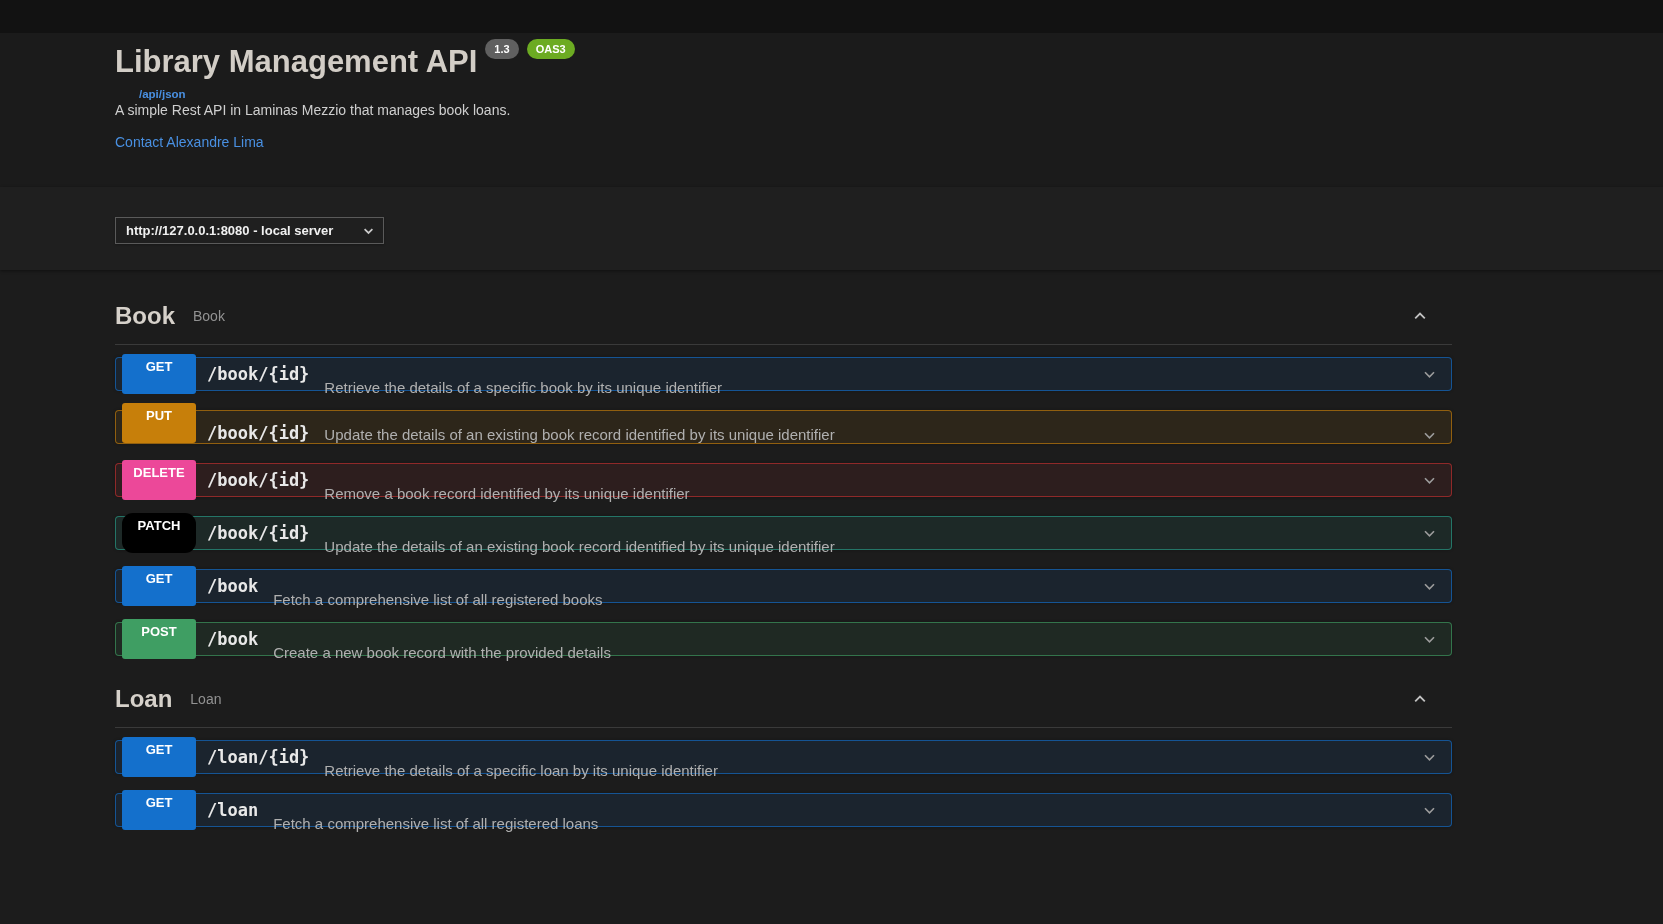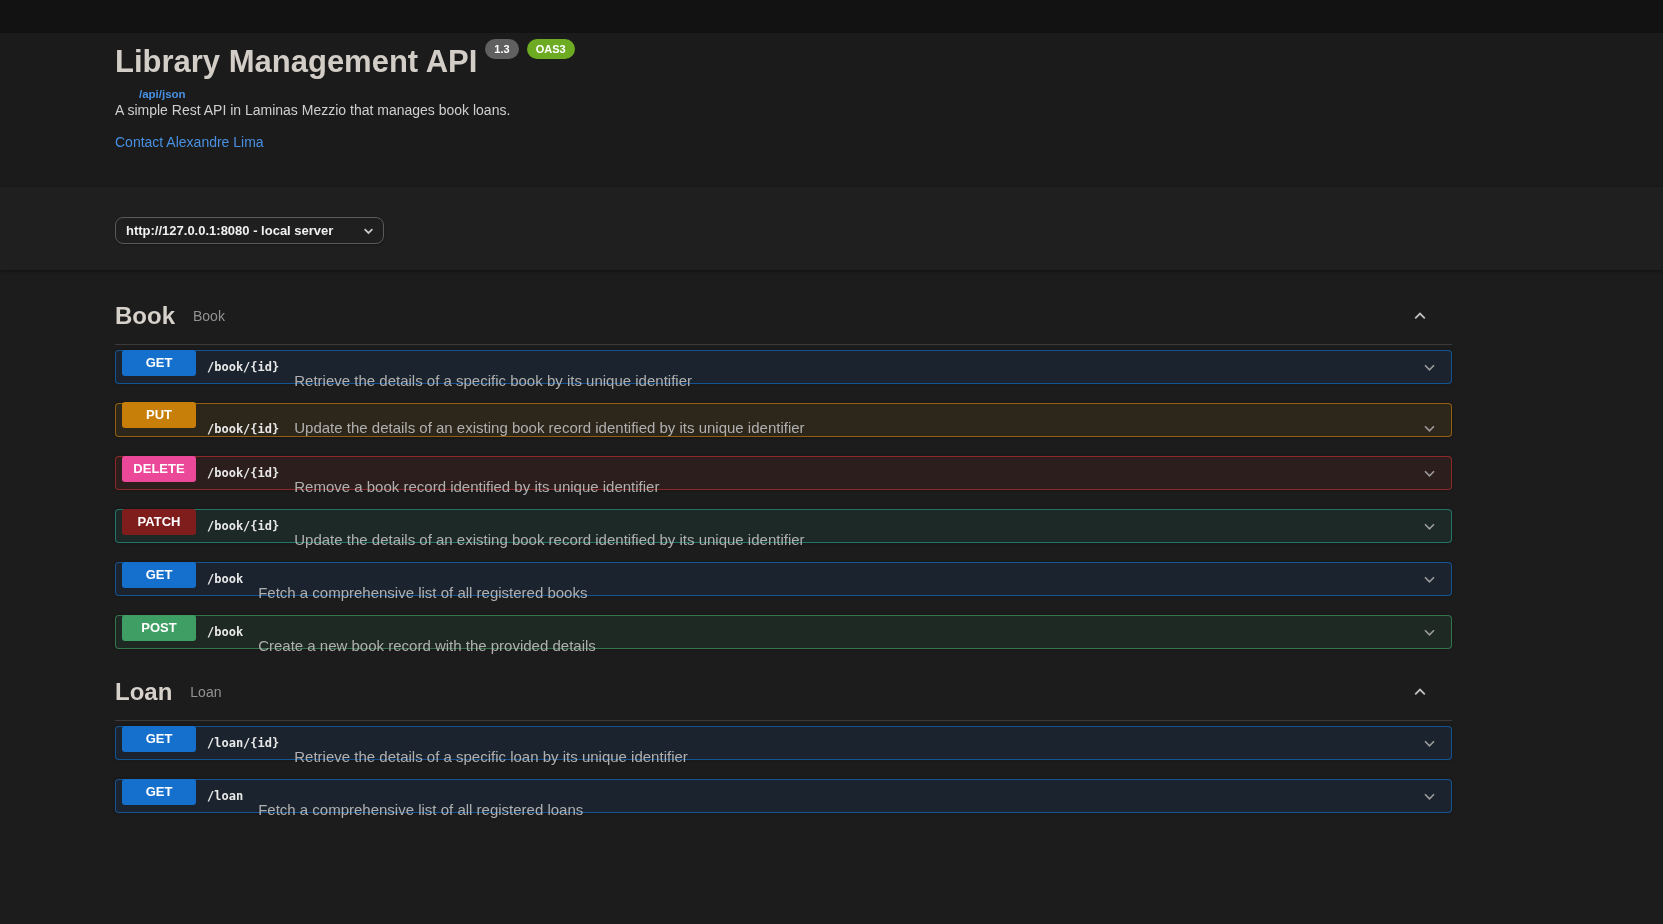--- a/index.html
+++ b/index.html
@@ -30,61 +30,61 @@
 
   .scheme-container {
     background: #1f1f1f;
     padding: 30px 0 26px;
     box-shadow: 0 1px 3px rgba(0,0,0,.45);
   }
   .servers-label { font-size: 12px; font-weight: 700; color: #eaeaea; margin-bottom: 6px; }
   .server-select-wrap { position: relative; display: inline-block; }
   select {
     appearance: none; -webkit-appearance: none;
-    background: #1f1f1f; border: 1px solid #5a5a5a; border-radius: 8px;
+    background: #1f1f1f; border: 1px solid #5a5a5a; border-radius: 0;
     color: #f0f0f0; font-weight: 700; font-size: 13px;
     font-family: "Liberation Sans", sans-serif;
     padding: 4px 36px 4px 10px; width: 269px; height: 27px;
     cursor: pointer; box-shadow: 0 1px 2px rgba(0,0,0,.25);
   }
   .select-chevron {
     position: absolute; right: 9px; top: 50%; transform: translateY(-50%);
     color: #c8c8c8; pointer-events: none; display: flex;
   }
 
   .api-wrap { padding-top: 22px; }
   .tag-section {}
   .tag-header {
     display: flex; align-items: center;
     padding: 10px 0 14px;
     border-bottom: 1px solid #3a3a3a;
-    margin-bottom: 5px;
+    margin-bottom: 12px;
     cursor: pointer;
   }
   .tag-title { font-size: 24px; font-weight: 700; color: #d6d1ca; }
   .tag-sub { font-size: 14px; color: #929292; margin-left: 18px; }
   .tag-chevron { margin-left: auto; margin-right: 24px; color: #c2c2c2; display: flex; cursor: pointer; }
 
   .opblock {
     display: flex; align-items: center;
     height: 34px;
     border: 1px solid transparent; border-radius: 4px;
     margin-bottom: 19px;
     cursor: pointer;
     box-shadow: 0 0 3px rgba(0,0,0,.3);
   }
   .op-method {
-    flex: none; width: 74px; height: 26px; line-height: 26px;
+    flex: none; width: 74px; height: 40px; line-height: 26px;
     text-align: center; border-radius: 3px;
     font-size: 13px; font-weight: 700; color: #ffffff;
-    margin: 0 11px 8px 6px;
+    margin: 0 11px 0 6px;
   }
   .op-path {
     font-family: "DejaVu Sans Mono", monospace;
-    font-weight: 700; font-size: 12px; color: #e8e8e8;
+    font-weight: 700; font-size: 17px; color: #e8e8e8;
   }
   .op-summary { font-size: 15px; color: #b0b0b0; margin-left: 15px; margin-top: 27px; }
   .op-chevron { margin-left: auto; margin-right: 14px; color: #9c9c9c; display: flex; cursor: pointer; }
 </style>
 </head>
 <body>
 
 <div class="topbar"></div>
 
 <section class="info-section">
@@ -154,21 +154,21 @@
     <span class="op-path">/book/{id}</span>
     <span class="op-summary">Remove a book record identified by its unique identifier</span>
     <span class="op-chevron">
       <svg width="15" height="15" viewBox="0 0 20 20">
               <path d="M4 7l6 6 6-6" fill="none" stroke="currentColor" stroke-width="2.2"></path>
             </svg>
     </span>
   </div>
 
   <div class="opblock" style="background: rgba(41, 160, 140, 0.1); border-color: rgba(41, 160, 140, 0.65);">
-    <span class="op-method" style="background: #7f1d1d;">PATCH</span>
+    <span class="op-method" style="background: #000000; border-radius: 11px;">PATCH</span>
     <span class="op-path">/book/{id}</span>
     <span class="op-summary">Update the details of an existing book record identified by its unique identifier</span>
     <span class="op-chevron">
       <svg width="15" height="15" viewBox="0 0 20 20">
               <path d="M4 7l6 6 6-6" fill="none" stroke="currentColor" stroke-width="2.2"></path>
             </svg>
     </span>
   </div>
 
   <div class="opblock" style="background: rgba(20, 112, 204, 0.1); border-color: rgba(20, 112, 204, 0.65);">

